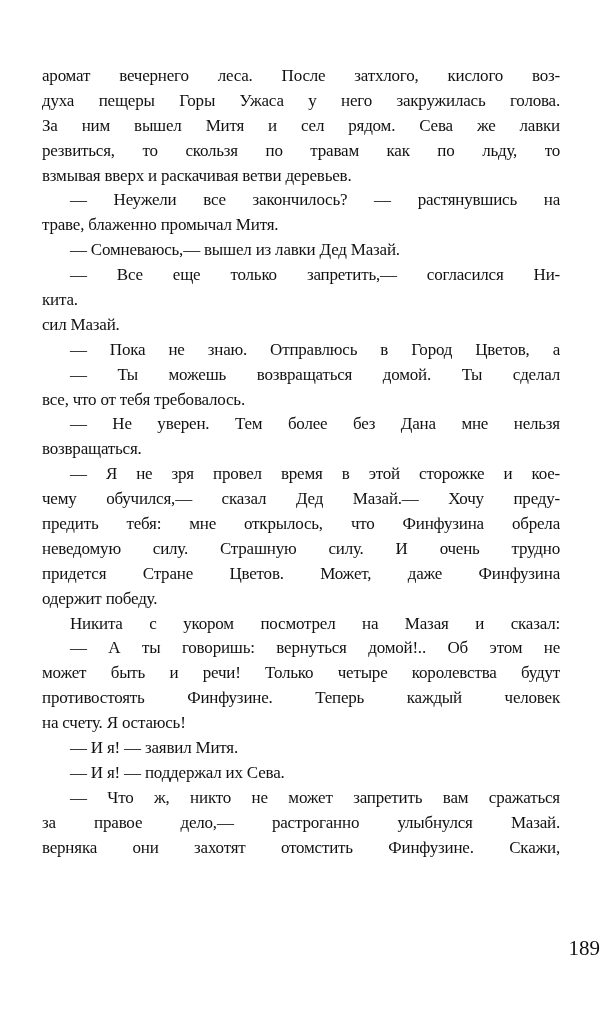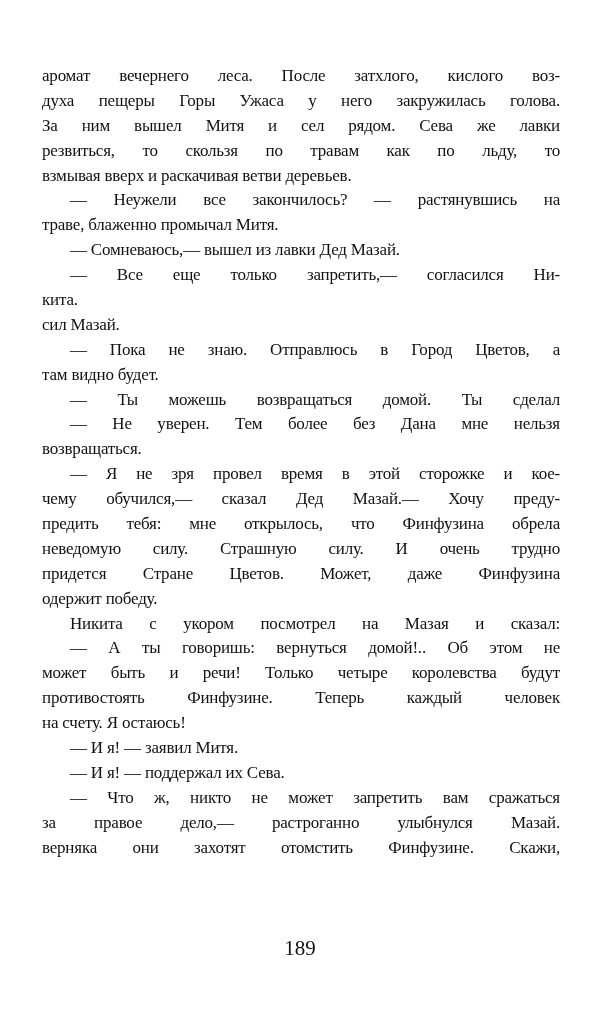--- a/index.html
+++ b/index.html
@@ -35,43 +35,43 @@
     text-align-last: left;
   }
   .line.indent {
     padding-left: 28px;
   }
   .page-number {
     position: absolute;
     left: 0;
     width: 600px;
     top: 936px;
-    text-align: center;
+    text-align: right;
     font-size: 21px;
     line-height: 24px;
   }
 </style>
 </head>
 <body>
 
 <div class="page" id="page-body">
     <span class="line">аромат вечернего леса. После затхлого, кислого воз-</span>
     <span class="line">духа пещеры Горы Ужаса у него закружилась голова.</span>
     <span class="line">За ним вышел Митя и сел рядом. Сева же лавки</span>
     <span class="line">резвиться, то скользя по травам как по льду, то</span>
     <span class="line last">взмывая вверх и раскачивая ветви деревьев.</span>
     <span class="line indent">— Неужели все закончилось? — растянувшись на</span>
     <span class="line last">траве, блаженно промычал Митя.</span>
     <span class="line indent last">— Сомневаюсь,— вышел из лавки Дед Мазай.</span>
     <span class="line indent">— Все еще только запретить,— согласился Ни-</span>
     <span class="line last">кита.</span>
     <span class="line last">сил Мазай.</span>
     <span class="line indent">— Пока не знаю. Отправлюсь в Город Цветов, а</span>
-    <span class="line last">там видно будет.</span>
     <span class="line indent">— Ты можешь возвращаться домой. Ты сделал</span>
+    <span class="line last">все, что от тебя требовалось.</span>
     <span class="line indent">— Не уверен. Тем более без Дана мне нельзя</span>
     <span class="line last">возвращаться.</span>
     <span class="line indent">— Я не зря провел время в этой сторожке и кое-</span>
     <span class="line">чему обучился,— сказал Дед Мазай.— Хочу преду-</span>
     <span class="line">предить тебя: мне открылось, что Финфузина обрела</span>
     <span class="line">неведомую силу. Страшную силу. И очень трудно</span>
     <span class="line">придется Стране Цветов. Может, даже Финфузина</span>
     <span class="line last">одержит победу.</span>
     <span class="line indent">Никита с укором посмотрел на Мазая и сказал:</span>
     <span class="line indent">— А ты говоришь: вернуться домой!.. Об этом не</span>

